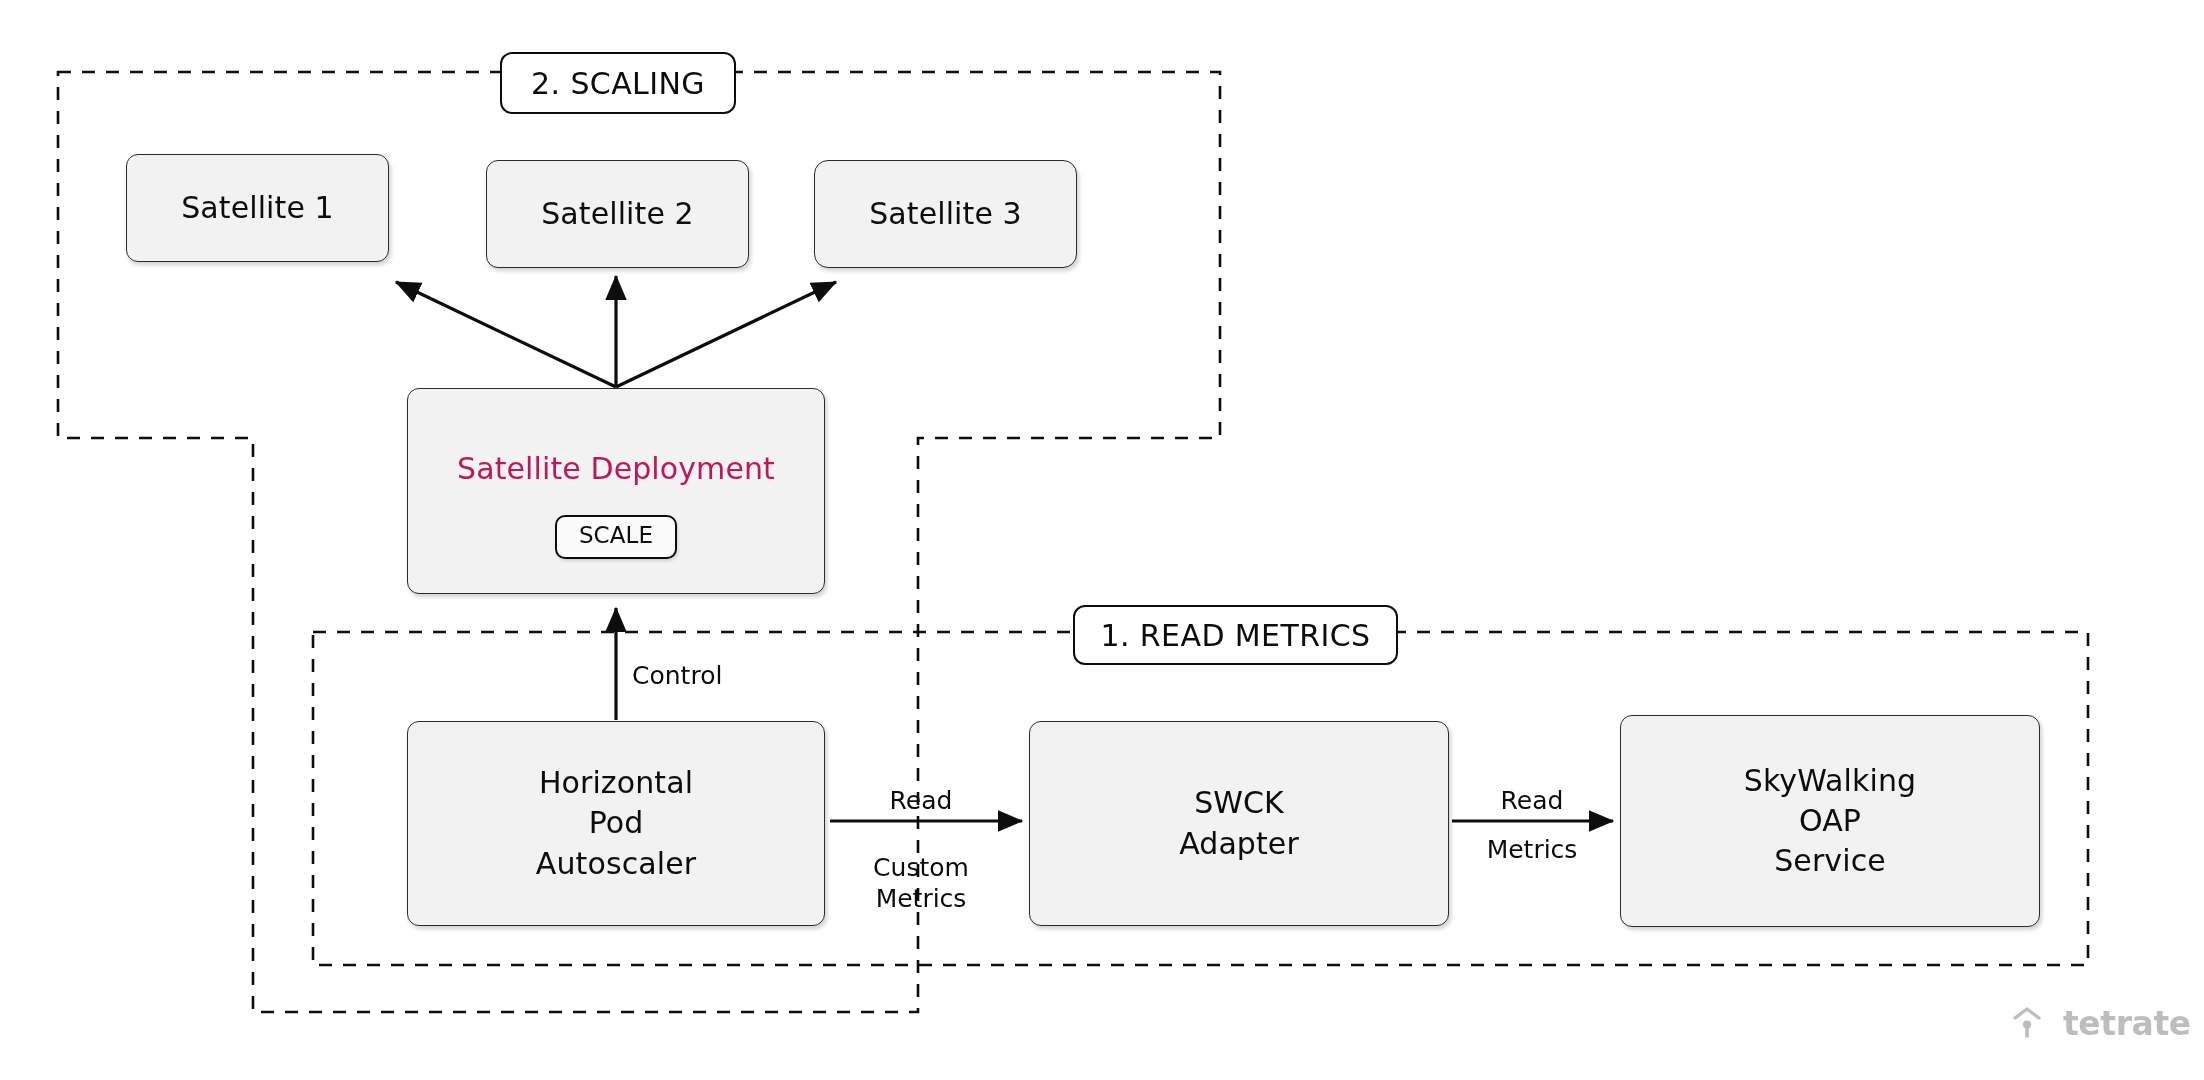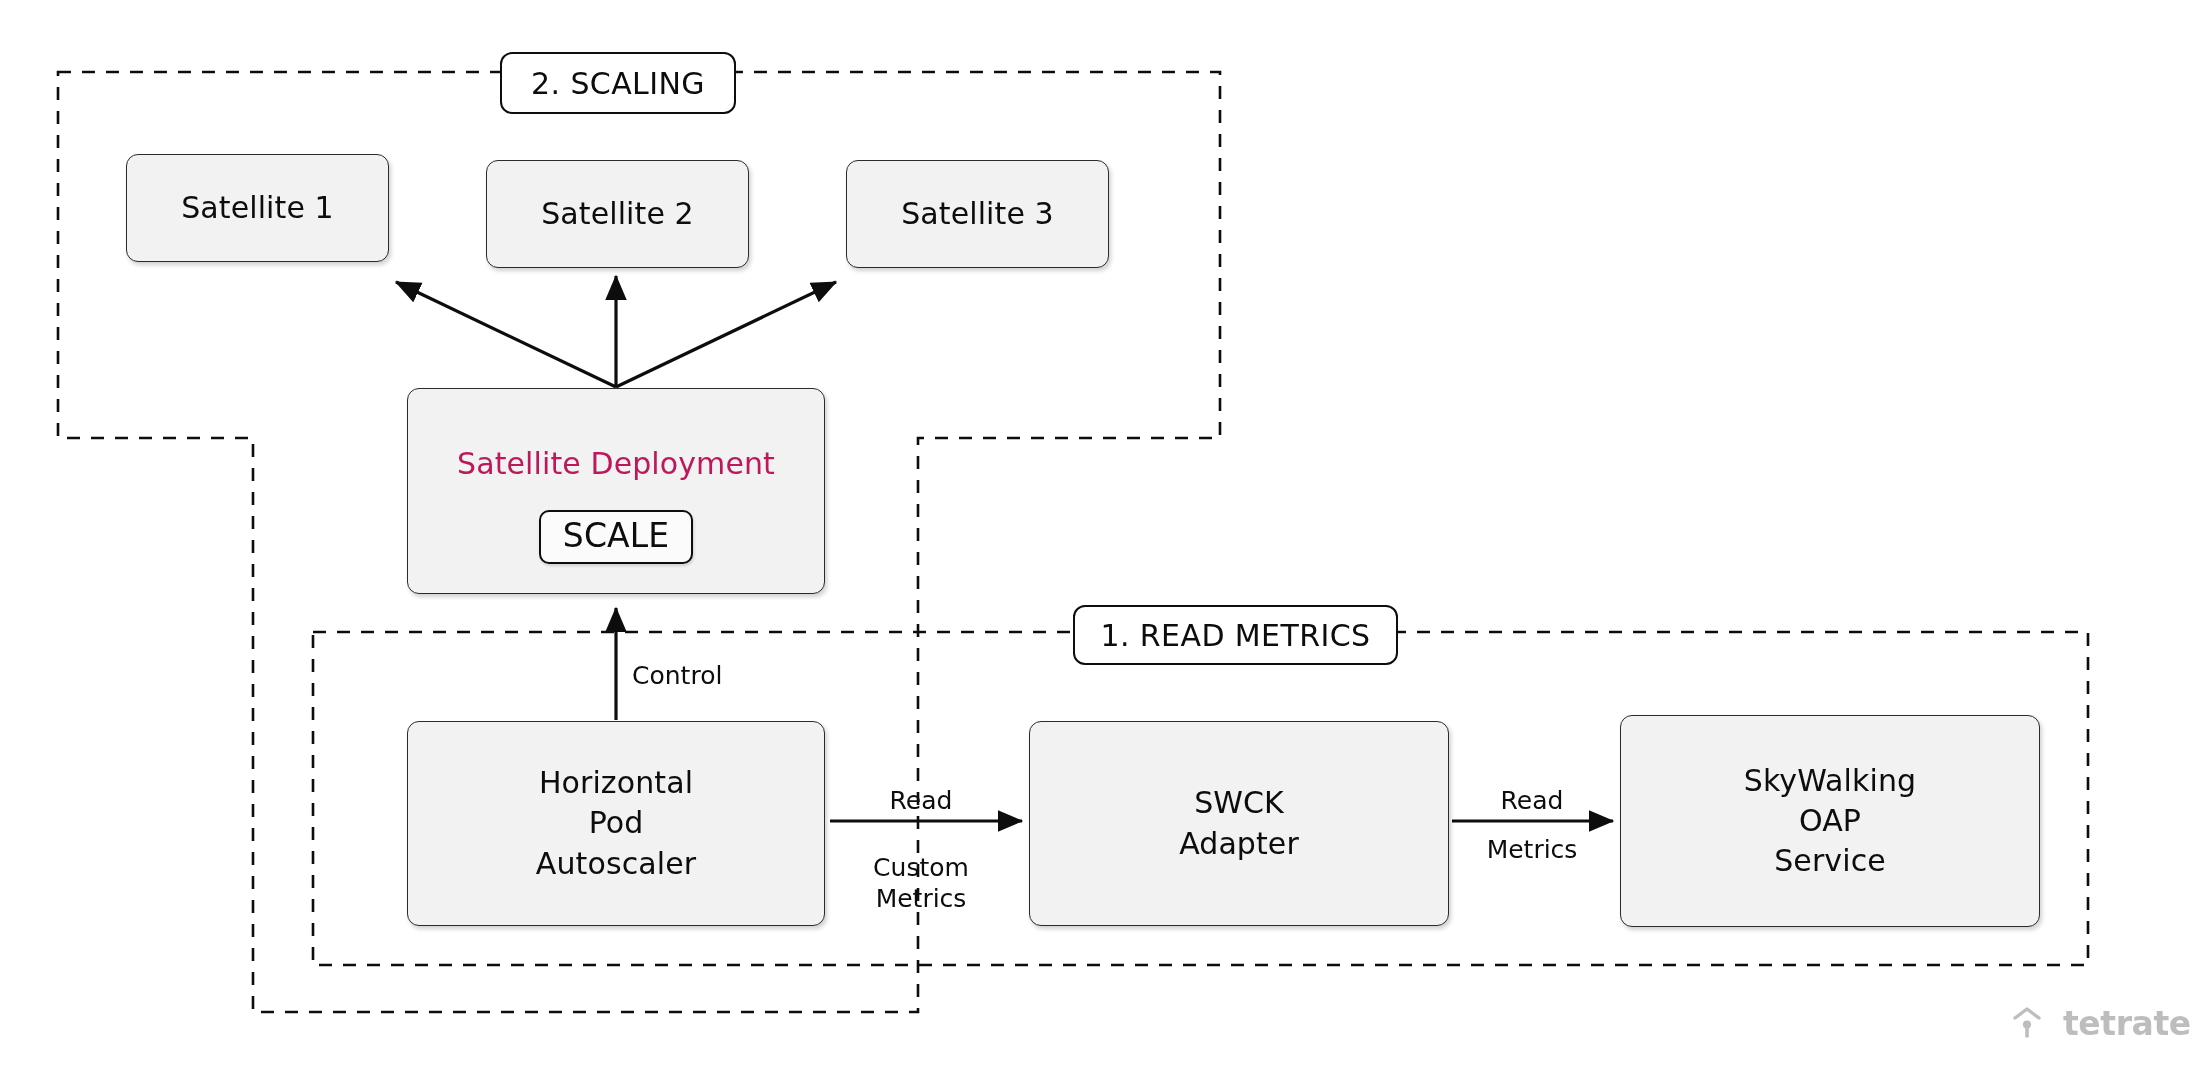--- a/index.html
+++ b/index.html
@@ -54,21 +54,21 @@
     text-align: center;
     font-size: 30px;
     color: #be185d;
   }
   .scale-badge {
     margin: 26px auto 0 auto;
     background: #fbfbfb;
     border: 2px solid #0d0d0d;
     border-radius: 10px;
     padding: 6px 22px 8px 22px;
-    font-size: 33px;
+    font-size: 23px;
     line-height: 1.1;
     color: #0d0d0d;
     box-shadow: 1px 2px 3px rgba(0,0,0,0.14);
   }
   
   .group-pill {
     position: absolute;
     box-sizing: border-box;
     background: #ffffff;
     border: 2.4px solid #0d0d0d;
@@ -144,21 +144,21 @@
   </svg>
 
   <div class="group-pill" style="left:500px; top:52px; width:236px; height:62px;">2. SCALING</div>
 
   <div class="group-pill" style="left:1073px; top:605px; width:325px; height:60px;">1. READ METRICS</div>
 
   <div class="node" style="left:126px; top:154px; width:263px; height:108px;">Satellite 1</div>
 
   <div class="node" style="left:486px; top:160px; width:263px; height:108px;">Satellite 2</div>
 
-  <div class="node" style="left:846px; top:160px; width:263px; height:108px;">Satellite 3</div>
+  <div class="node" style="left:814px; top:160px; width:263px; height:108px;border-radius:14px;">Satellite 3</div>
 
   <div class="node deployment" style="left:407px; top:388px; width:418px; height:206px;">
     <div class="deployment-title">Satellite Deployment</div>
     <div class="scale-badge">SCALE</div>
   </div>
 
   <div class="node" style="left:407px; top:721px; width:418px; height:205px;">Horizontal
 Pod
 Autoscaler</div>
 

